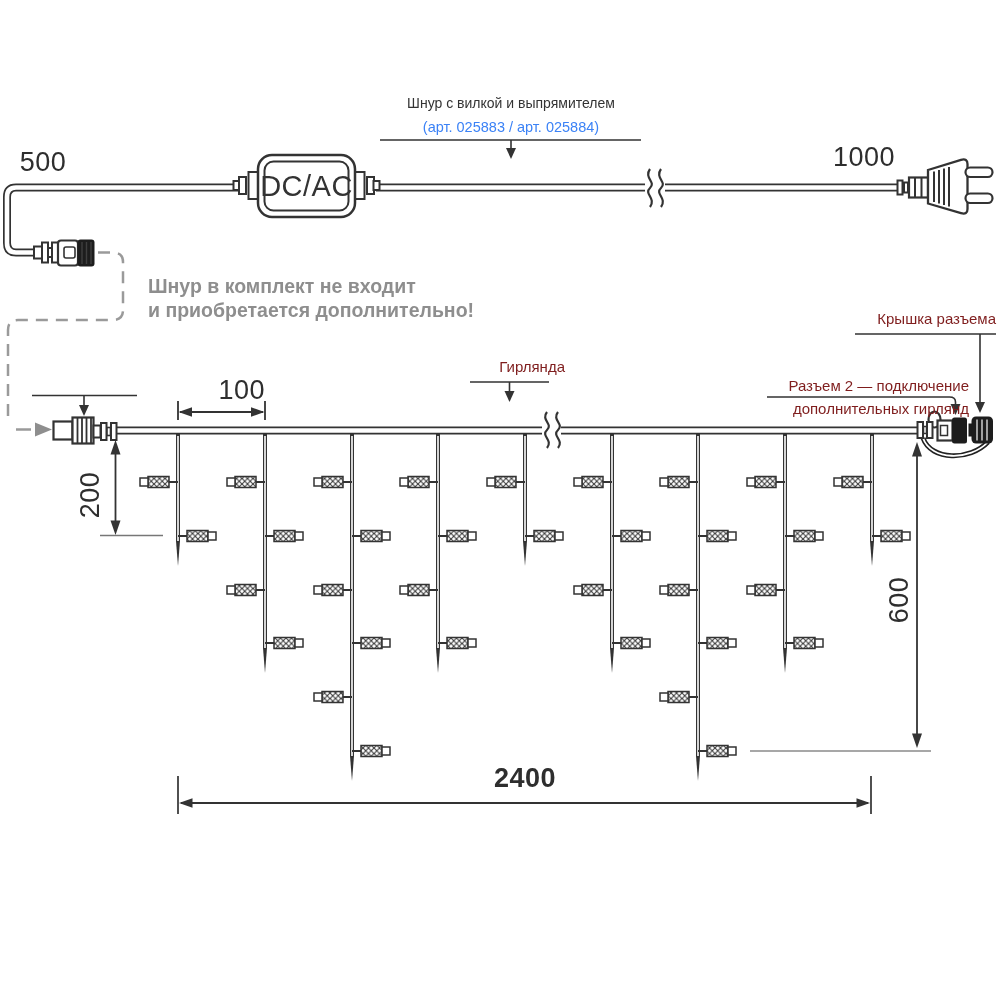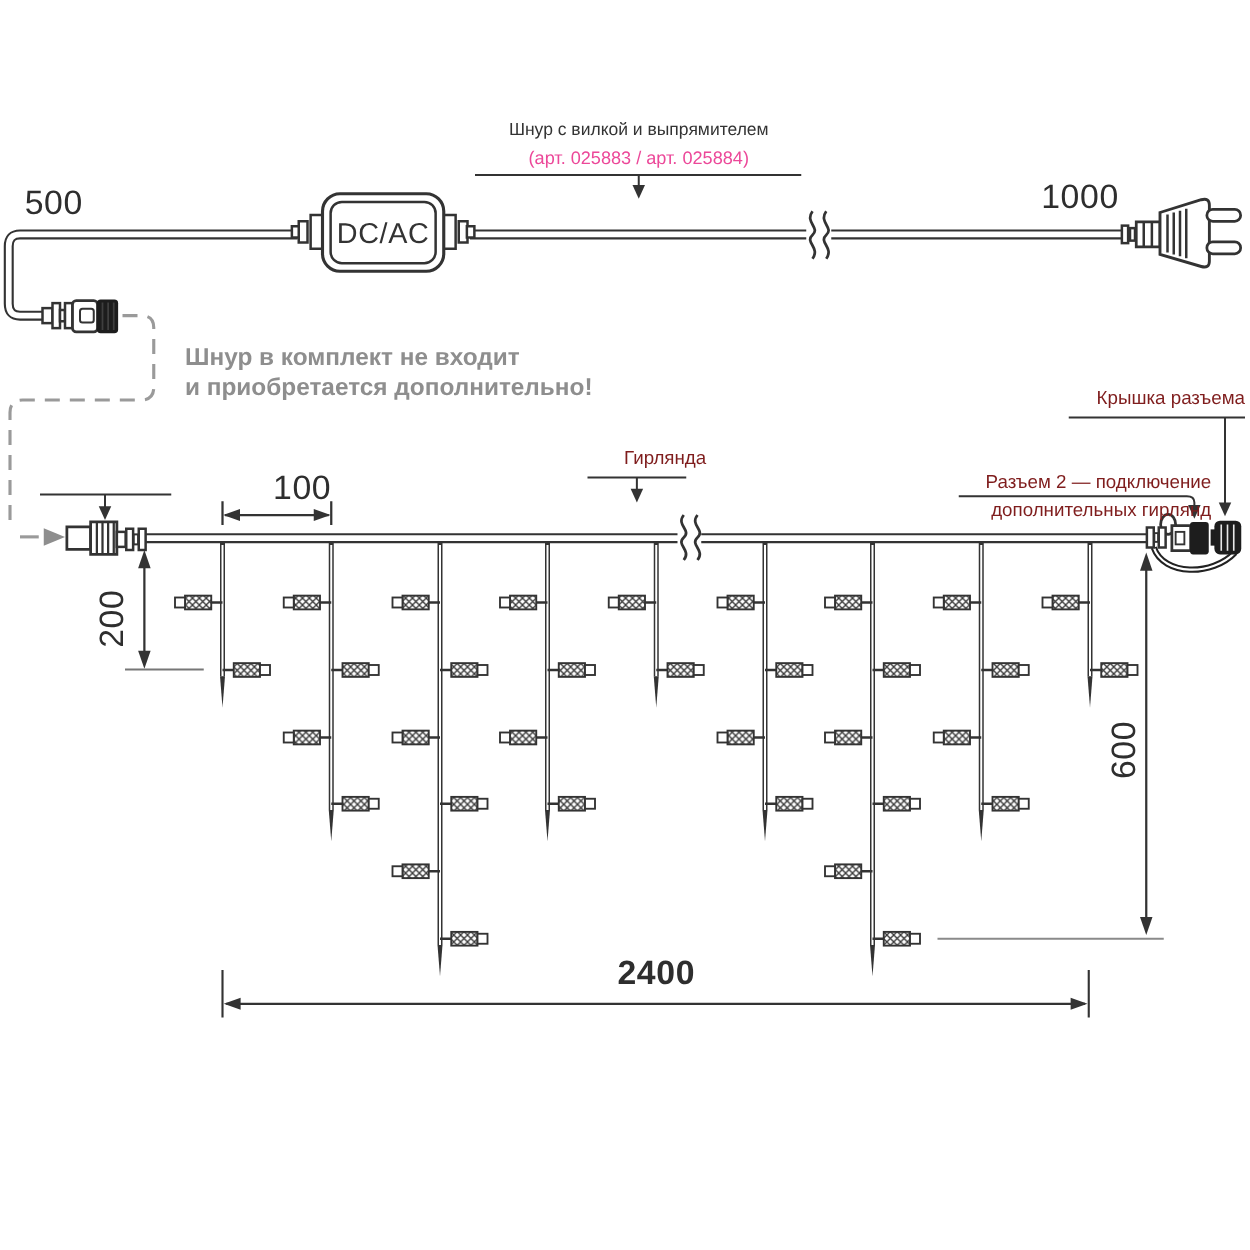--- a/index.html
+++ b/index.html
@@ -4,24 +4,24 @@
 <style>
   html,body{margin:0;padding:0;background:#fff;}
   .stage{position:relative;width:1000px;height:1000px;background:#fff;overflow:hidden;
          font-family:"Liberation Sans",sans-serif;}
   .stage svg{position:absolute;left:0;top:0;}
   .txt{position:absolute;color:#3b3b3b;white-space:nowrap;}
   .center{text-align:center;}
   .dim{font-size:27px;color:#2e2e2e;letter-spacing:0.5px;}
   .lbl{font-size:15px;line-height:23px;color:#7f1d1d;text-align:right;}
   .title1{font-size:14px;color:#333;}
-  .title2{font-size:14.5px;color:#ec4899;}
+  .title2{font-size:14.5px;color:#3b82f6;}
   .note{font-size:19.5px;line-height:24px;font-weight:bold;color:#8e8e8e;}
   .dcac{display:flex;align-items:center;justify-content:center;
-        font-size:23px;letter-spacing:0.5px;color:#333;}
+        font-size:29px;letter-spacing:0.5px;color:#333;}
   .rot{transform:rotate(-90deg);transform-origin:center;}
 </style>
 </head>
 <body>
 
 <div class="stage">
 
 <svg width="1000" height="1000" viewBox="0 0 1000 1000">
   <defs>
     <pattern id="xh" width="5.5" height="5.5" patternUnits="userSpaceOnUse">

